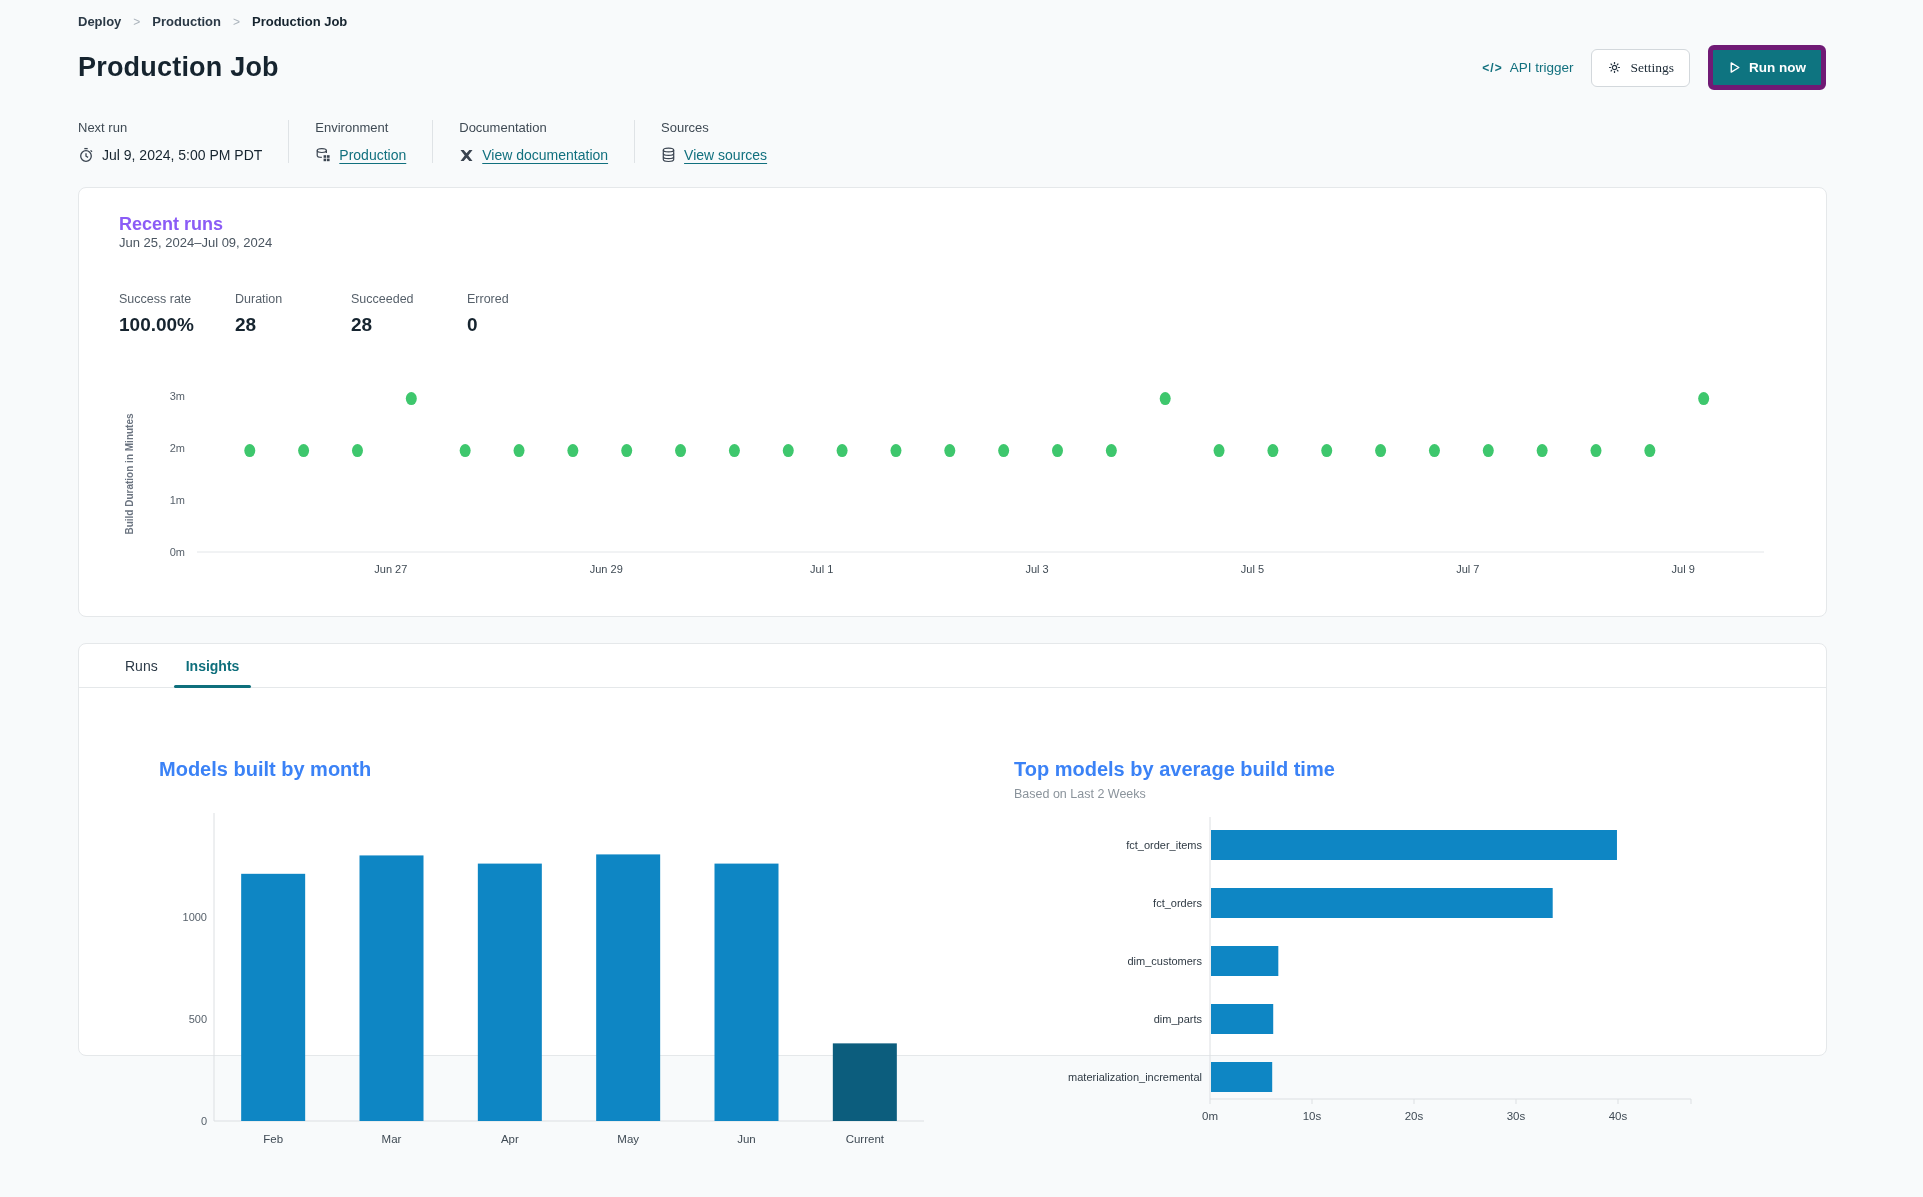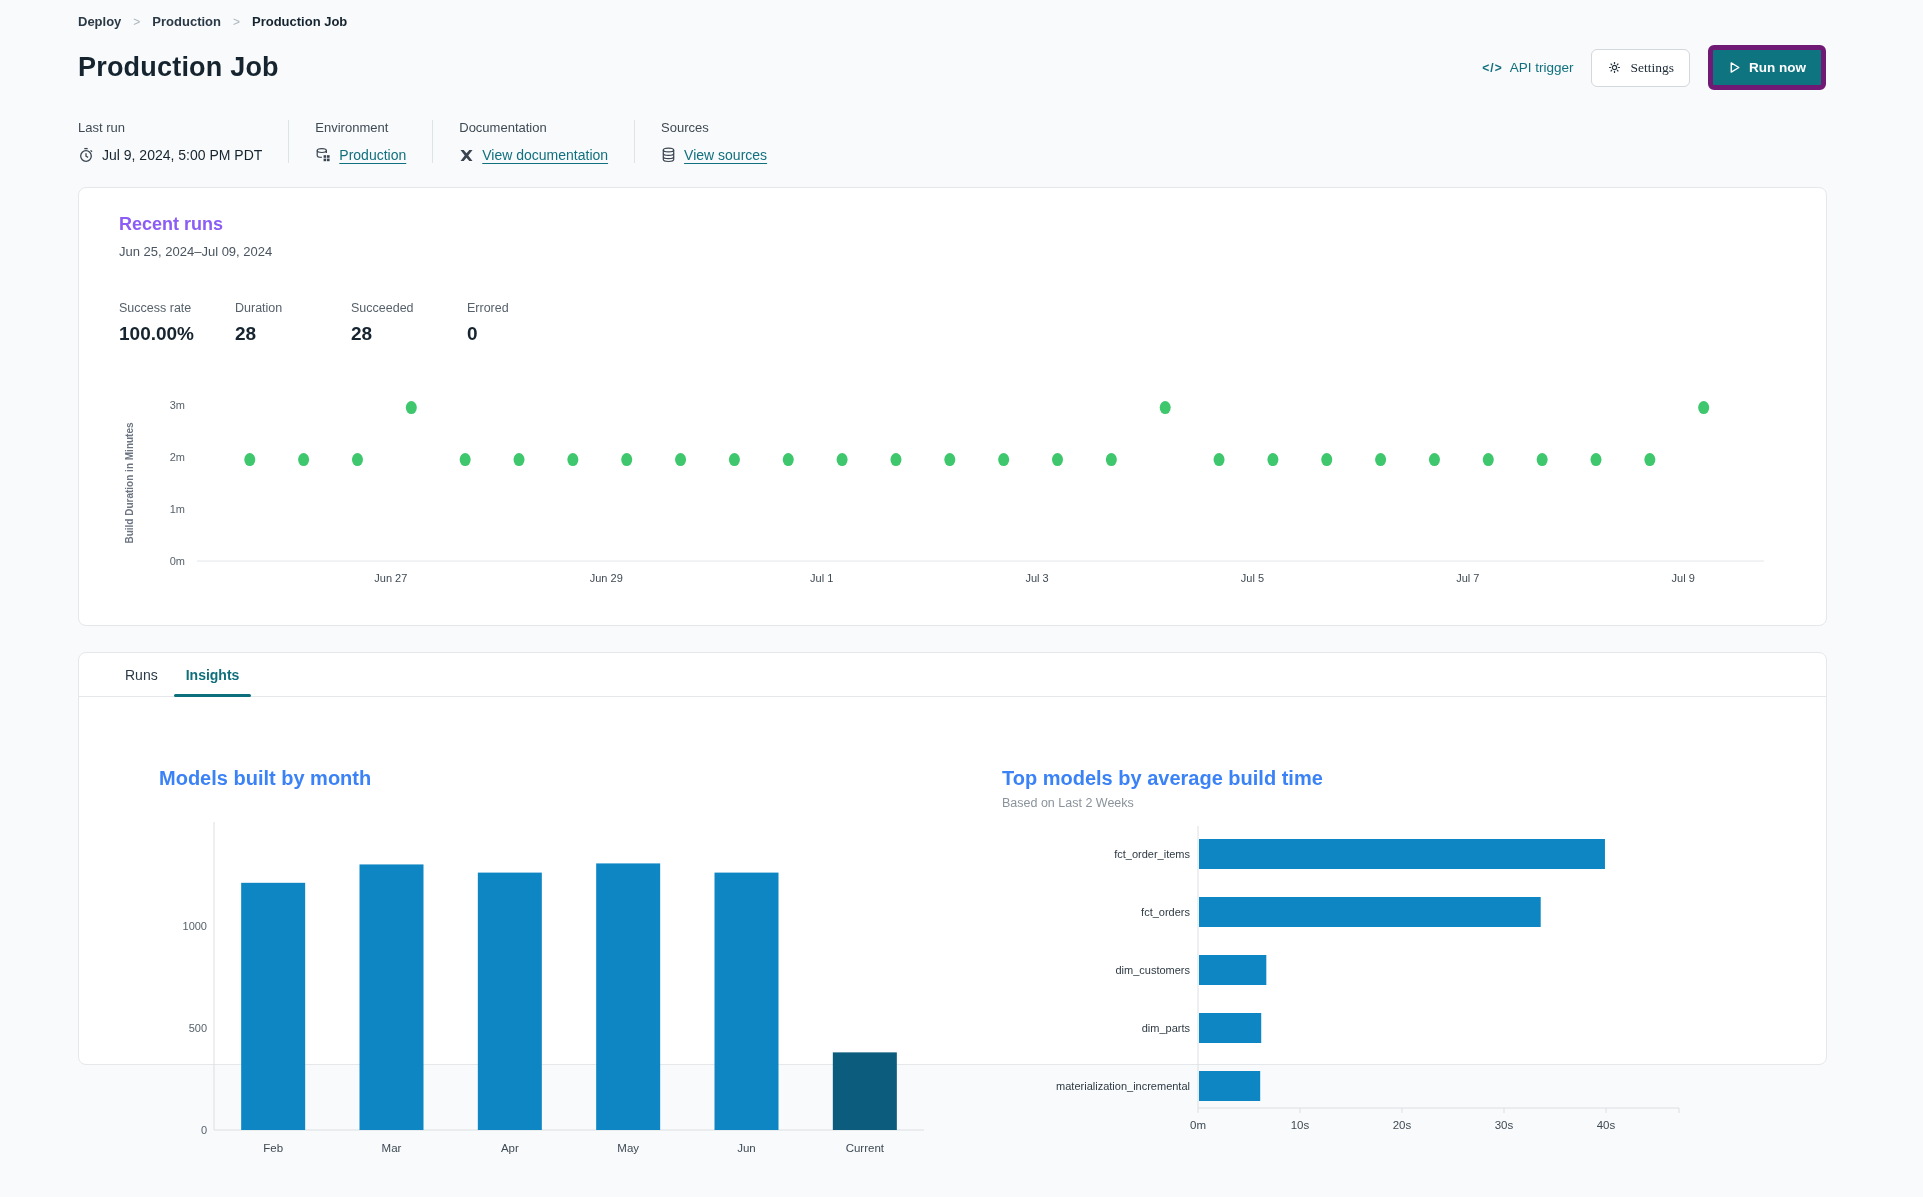--- a/index.html
+++ b/index.html
@@ -33,37 +33,37 @@
   .info-col + .info-col { border-left:1px solid #dfe3e6; }
   .info-label { font-size:13px; color:#3f4a54; margin-bottom:12px; }
   .info-value { display:flex; align-items:center; gap:8px; font-size:14px; color:#16242f; }
   .link { color:#11707e; text-decoration:underline; text-underline-offset:3px; cursor:pointer; font-weight:400; }
   .ic { flex:0 0 auto; display:inline-flex; }
 
   
   .card { background:#fff; border:1px solid #e5e8ea; border-radius:8px; margin-left:78px; width:1749px; }
   .recent-card { margin-top:24px; padding:26px 40px 18px 40px; }
   .recent-title { font-size:18px; font-weight:700; color:#8b5cf6; }
-  .recent-range { font-size:13px; color:#4a5560; margin-top:9px; }
+  .recent-range { font-size:13px; color:#4a5560; }
   .stats { display:flex; margin-top:42px; }
   .stat { min-width:116px; margin-right:0; }
   .stat .s-label { font-size:12.5px; color:#57616b; }
   .stat .s-value { font-size:19px; font-weight:700; color:#16242f; margin-top:8px; }
   .scatter-wrap { margin-top:26px; }
 
   
   .tabs-card { margin-top:26px; height:413px; padding:0; }
   .tab-bar { display:flex; align-items:stretch; height:44px; border-bottom:1px solid #e5e8ea; padding-left:32px; }
   .tab { position:relative; display:flex; align-items:center; padding:0 14px; font-size:14px; color:#2b3946; cursor:pointer; }
   .tab.active { color:#0e6f7c; font-weight:700; }
   .tab.active::after { content:""; position:absolute; left:2px; right:2px; bottom:-1px; height:3px; background:#0e6f7c; border-radius:2px; }
 
   .charts-row { display:flex; padding:70px 0 0 80px; }
   .chart-block-left { width:800px; }
-  .chart-block-right { width:760px; margin-left:43px; }
+  .chart-block-right { width:760px; margin-left:55px; }
   .chart-title { font-size:20px; font-weight:700; color:#3b82f6; }
   .chart-subtitle { font-size:12.5px; color:#8a939b; margin-top:6px; }
   .bar-wrap { margin-top:22px; }
   .hbar-wrap { margin-top:10px; }
 
   svg text { font-family:"Liberation Sans", sans-serif; }
 </style>
 </head>
 <body>
 
@@ -101,21 +101,21 @@
             <path d="M3 1.8 L10 6 L3 10.2 Z" fill="none" stroke="#ffffff" stroke-width="1.3" stroke-linejoin="round"></path>
           </svg>
         </span>
         <span>Run now</span>
       </div>
     </div>
   </div>
 
   <div class="info-row">
     <div class="info-col">
-      <div class="info-label">Last run</div>
+      <div class="info-label">Next run</div>
       <div class="info-value">
         <span class="ic">
           <svg width="16" height="16" viewBox="0 0 16 16">
             <g stroke="#3a4450" stroke-width="1.3" fill="none">
               <circle cx="8" cy="9" r="5.3"></circle>
               <path d="M8 6.2v3l2.1 1.2"></path>
               <path d="M6.3 1.6h3.4"></path>
               <path d="M12.6 3.4l1.4 1.4"></path>
             </g>
           </svg>

